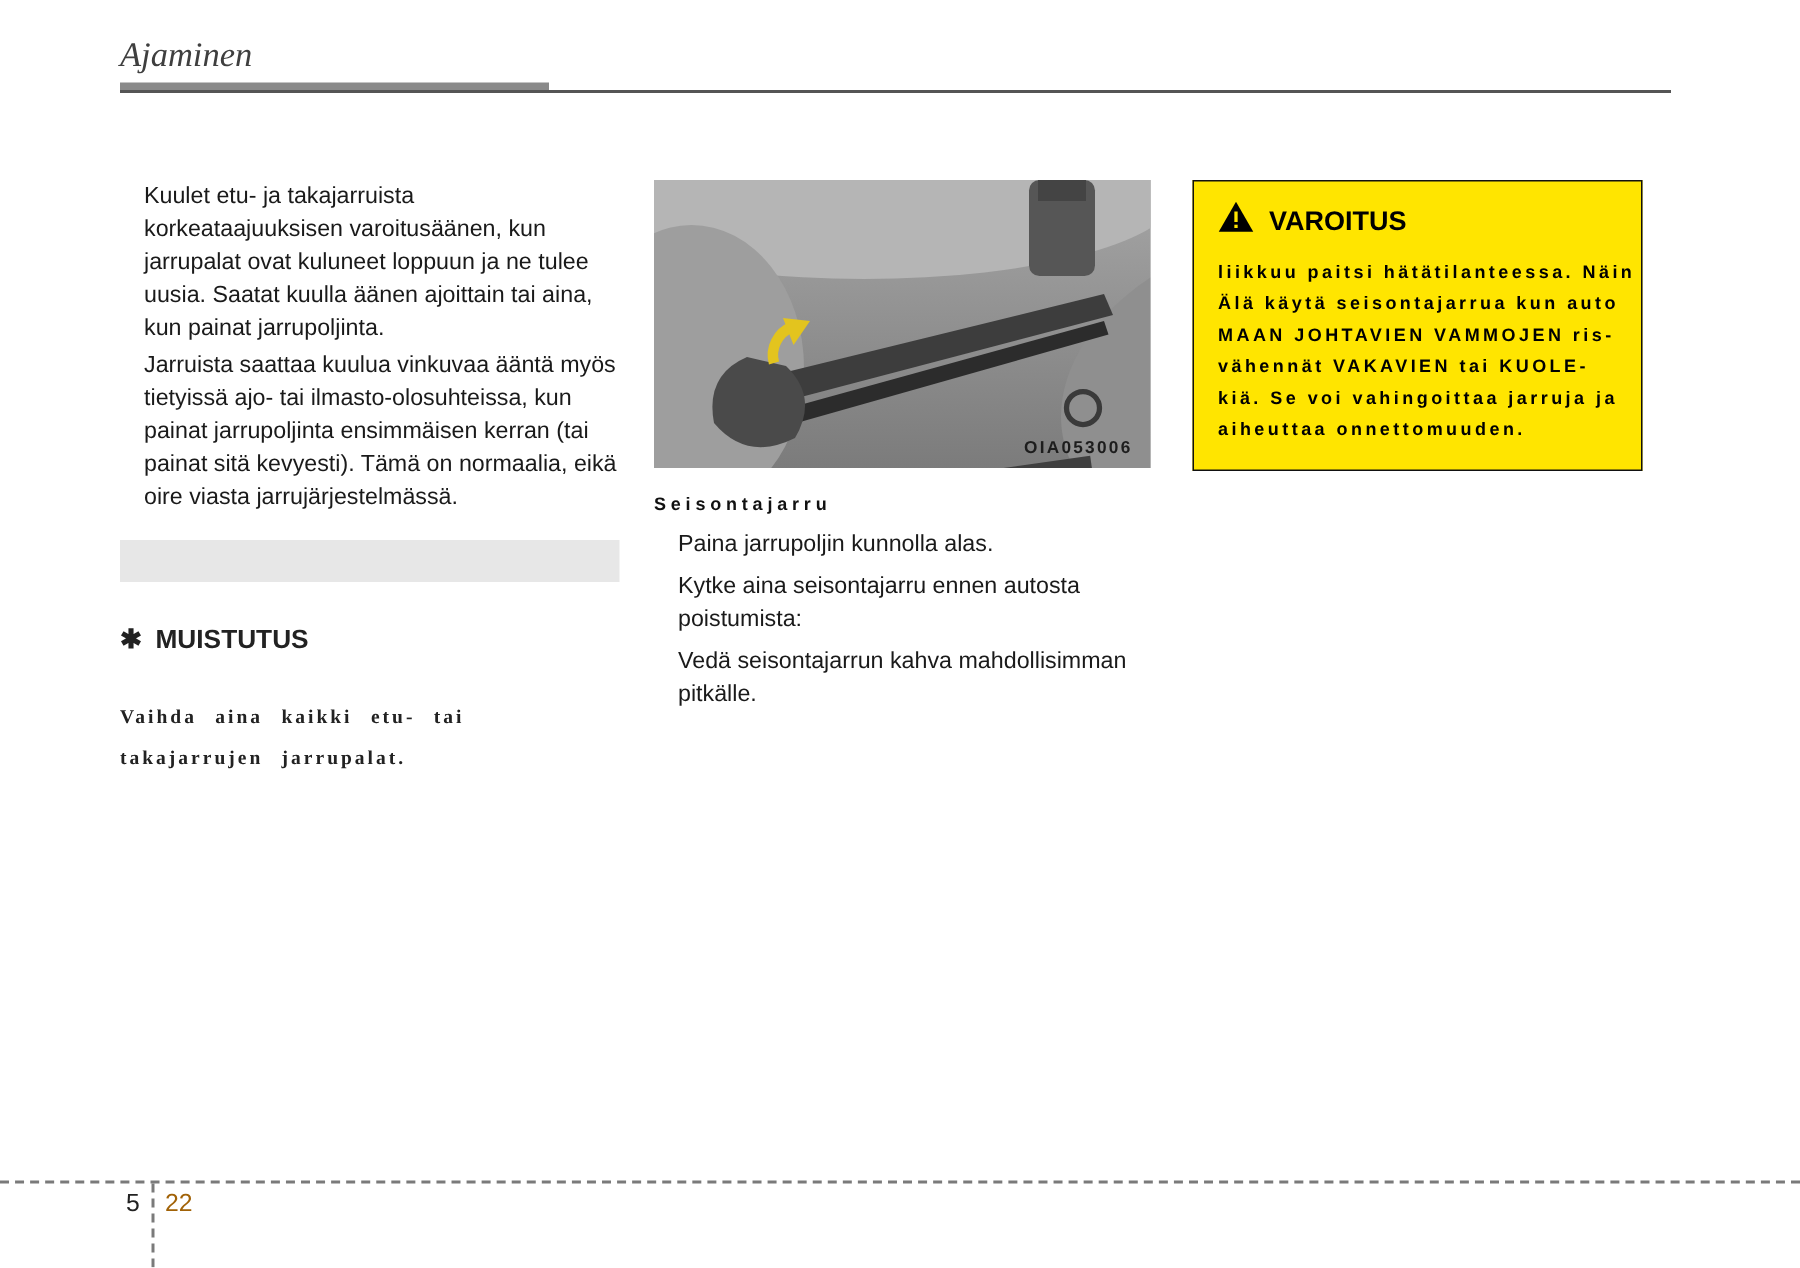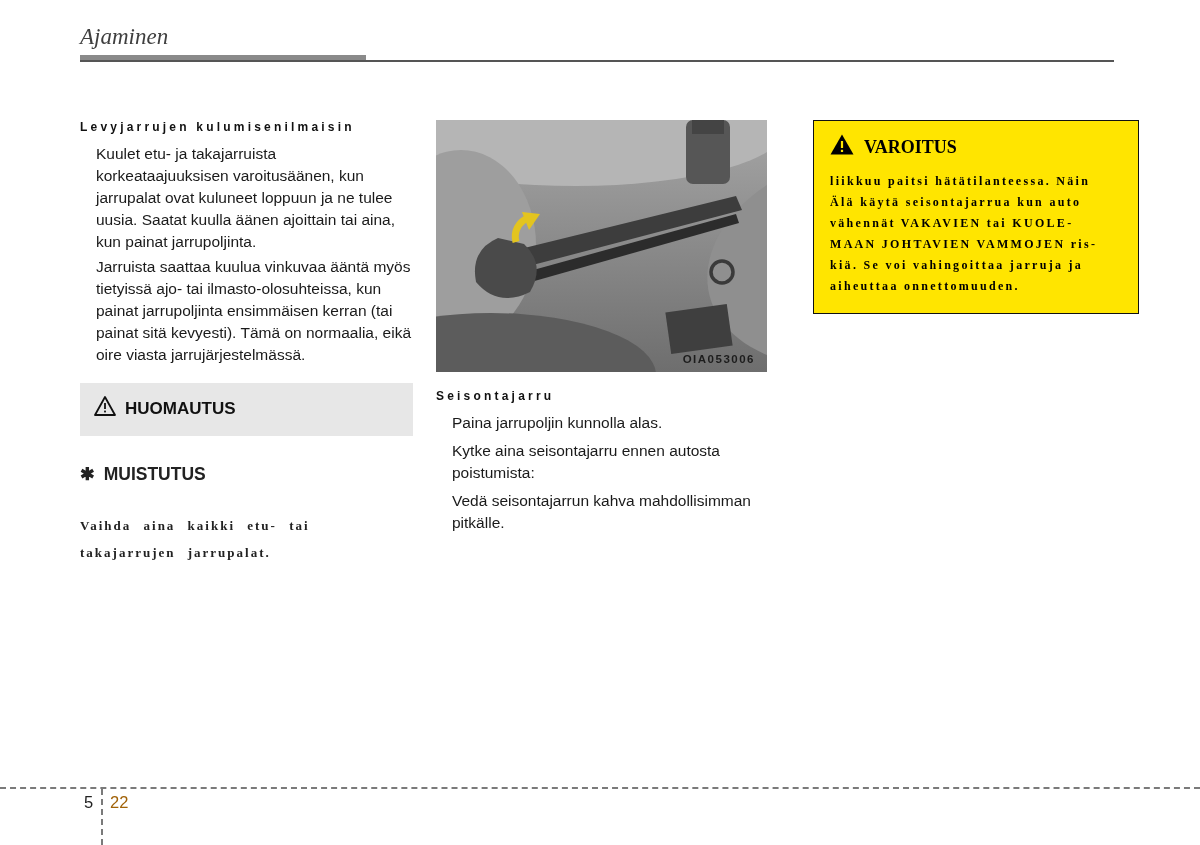--- a/index.html
+++ b/index.html
@@ -13,41 +13,41 @@
     position:absolute; left:80px; top:24px;
     font-family:"Liberation Serif", serif; font-style:italic;
     font-size:23px; color:#3f3f3f;
   }
   .header-bar  { position:absolute; left:80px; top:55px; width:286px; height:6px; background:#8a8a8a; }
   .header-line { position:absolute; left:80px; top:60px; width:1034px; height:2px; background:#555; }
 
   
   .col-left  { position:absolute; left:80px;  top:120px; width:333px; }
   .col-mid   { position:absolute; left:436px; top:120px; width:331px; }
-  .col-right { position:absolute; left:813px; top:120px; width:326px;font-family:Liberation Serif, serif; }
+  .col-right { position:absolute; left:795px; top:120px; width:300px; }
 
   .sec-heading {
     font-weight:bold; font-size:12px; letter-spacing:3.2px; color:#111; margin:0 0 9px 0;
   }
   .body-text { font-size:15.5px; line-height:22px; margin:0 0 3px 16px; }
 
   
   .caution-box { margin-top:17px; background:#e7e7e7; padding:13px 14px 15px 14px; }
   .caution-title { display:flex; align-items:center; gap:9px; font-weight:bold; font-size:17px; color:#111; }
   .caution-body { margin-top:8px; font-weight:bold; font-style:italic; font-size:15.5px; line-height:22px; color:#111; }
 
   
   .notice-title { margin-top:28px; display:flex; align-items:center; gap:9px; font-weight:bold; font-size:17.5px; color:#222; }
   .notice-body {
     margin-top:27px; font-family:"Liberation Serif", serif; font-weight:bold;
     font-size:13px; letter-spacing:2px; word-spacing:7px; line-height:27px; color:#222;
   }
 
   
-  .photo { position:relative; width:331px; height:252px; background:#8a8a8a; overflow:hidden; }
+  .photo { position:relative; width:331px; height:192px; background:#8a8a8a; overflow:hidden; }
   .photo svg { display:block; }
   .photo-caption {
     position:absolute; right:12px; bottom:7px; font-size:11.5px; letter-spacing:1.5px;
     color:#1d1d1d; font-weight:bold;
   }
   .mid-heading { margin-top:17px; }
   .mid-para { margin-top:6px; }
 
   
   .warning-box { background:#ffe500; border:1px solid #111; padding:13px 16px 16px 16px; }
@@ -66,35 +66,24 @@
 </head>
 <body>
 
 <div class="page">
 
   <div class="header-title">Ajaminen</div>
   <div class="header-bar"></div>
   <div class="header-line"></div>
 
   <div class="col-left">
-    <div class="sec-heading">Levyjarrujen kulumisenilmaisin</div>
     <p class="body-text">Kuulet etu- ja takajarruista korkeataajuuksisen varoitusäänen, kun jarrupalat ovat kuluneet loppuun ja ne tulee uusia. Saatat kuulla äänen ajoittain tai aina, kun painat jarrupoljinta.</p>
     <p class="body-text">Jarruista saattaa kuulua vinkuvaa ääntä myös tietyissä ajo- tai ilmasto-olosuhteissa, kun painat jarrupoljinta ensimmäisen kerran (tai painat sitä kevyesti). Tämä on normaalia, eikä oire viasta jarrujärjestelmässä.</p>
 
     <div class="caution-box">
-      <div class="caution-title">
-        <span class="tri-icon">
-          <svg width="22" height="20" viewBox="0 0 22 20">
-            <polygon points="11,1 21,19 1,19" fill="none" stroke="#111" stroke-width="1.8" stroke-linejoin="round"></polygon>
-            <rect x="10.1" y="7" width="1.8" height="6" fill="#111"></rect>
-            <rect x="10.1" y="14.6" width="1.8" height="1.8" fill="#111"></rect>
-          </svg>
-        </span>
-        <span>HUOMAUTUS</span>
-      </div>
     </div>
 
     <div class="notice-title">
       <span>✱</span>
       <span>MUISTUTUS</span>
     </div>
     <div class="notice-body">Vaihda aina kaikki etu- tai takajarrujen jarrupalat.</div>
   </div>
 
   <div class="col-mid">
@@ -137,22 +126,22 @@
             <polygon points="12,0.5 23.5,20.5 0.5,20.5" fill="#000"></polygon>
             <rect x="10.9" y="7" width="2.2" height="7" fill="#ffe500"></rect>
             <rect x="10.9" y="15.8" width="2.2" height="2.2" fill="#ffe500"></rect>
           </svg>
         </span>
         <span>VAROITUS</span>
       </div>
       <div class="warning-lines">
         <div class="warning-line">liikkuu paitsi hätätilanteessa. Näin</div>
         <div class="warning-line">Älä käytä seisontajarrua kun auto</div>
+        <div class="warning-line">MAAN JOHTAVIEN VAMMOJEN ris-</div>
         <div class="warning-line">vähennät VAKAVIEN tai KUOLE-</div>
-        <div class="warning-line">MAAN JOHTAVIEN VAMMOJEN ris-</div>
         <div class="warning-line">kiä. Se voi vahingoittaa jarruja ja</div>
         <div class="warning-line">aiheuttaa onnettomuuden.</div>
       </div>
     </div>
   </div>
 
   <div class="footer-dash"></div>
   <div class="footer-vline"></div>
   <div class="footer-section">5</div>
   <div class="footer-page">22</div>

